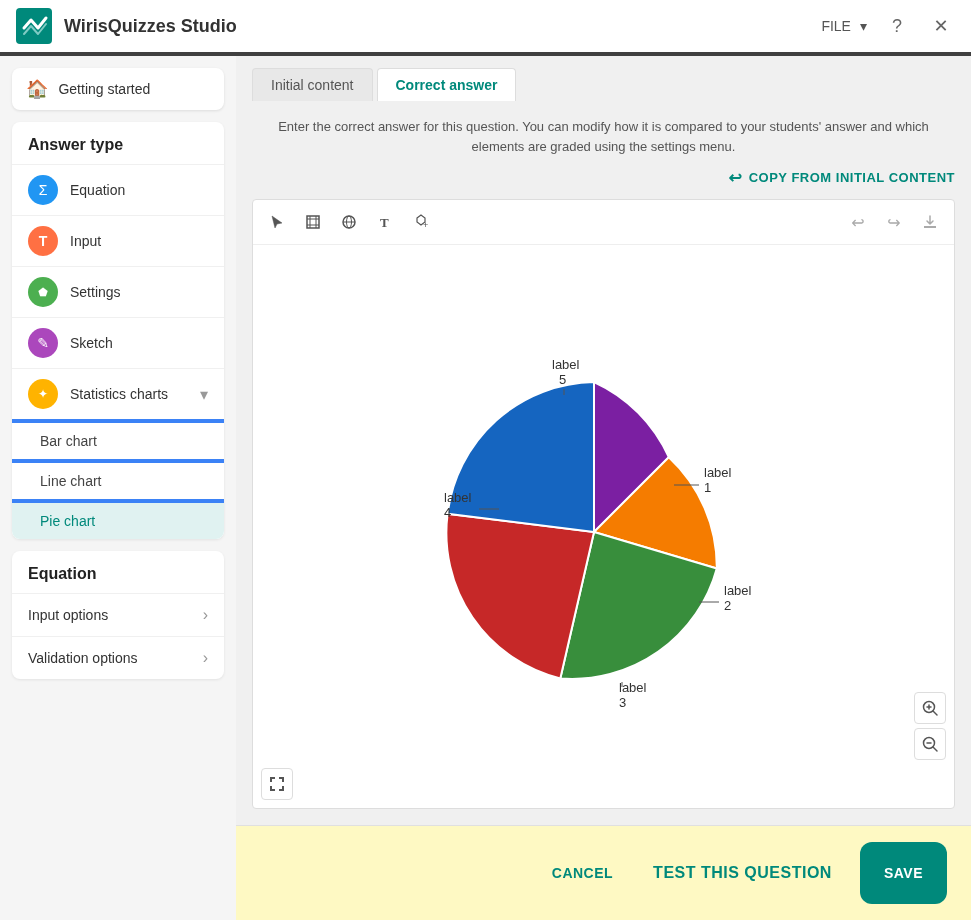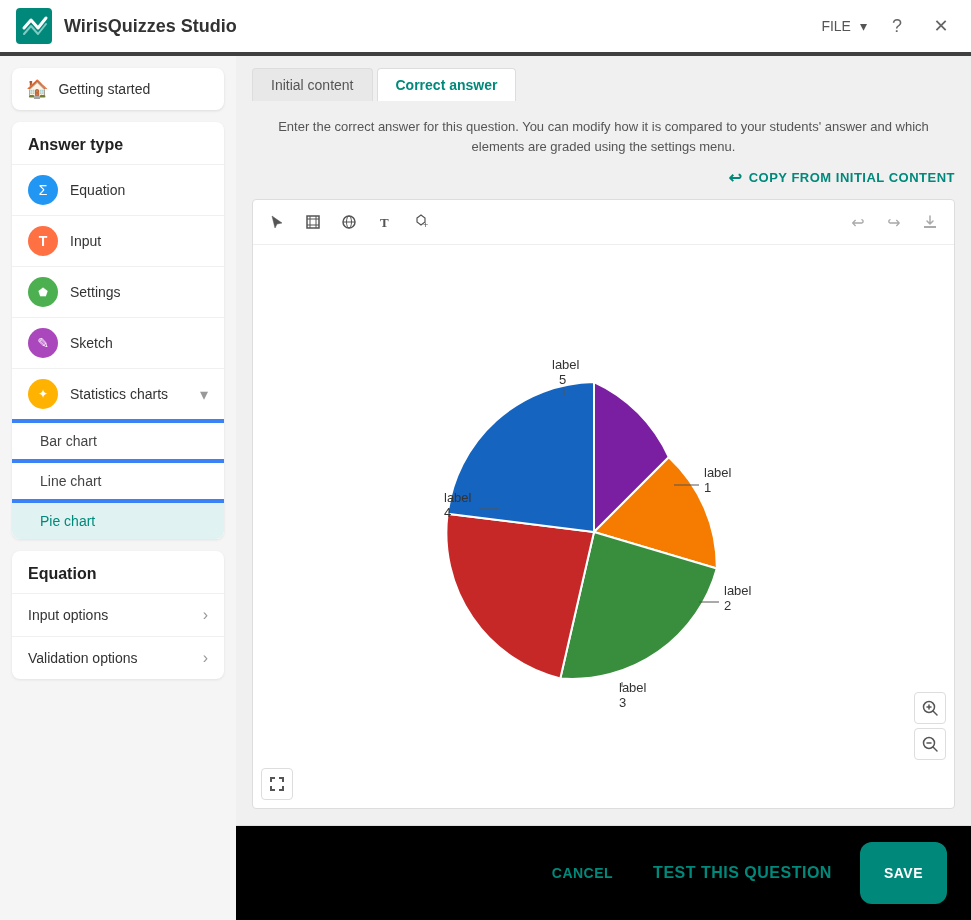--- a/index.html
+++ b/index.html
@@ -352,21 +352,21 @@
       color: #555;
     }
 
     
     .footer {
       display: flex;
       align-items: center;
       justify-content: flex-end;
       padding: 16px 24px;
       gap: 16px;
-      background: #000000;
+      background: #fef9c3;
       border-top: 1px solid #e0e0e0;
     }
     .cancel-btn {
       background: none;
       border: none;
       color: #00897b;
       font-size: 14px;
       font-weight: 600;
       cursor: pointer;
       text-transform: uppercase;

